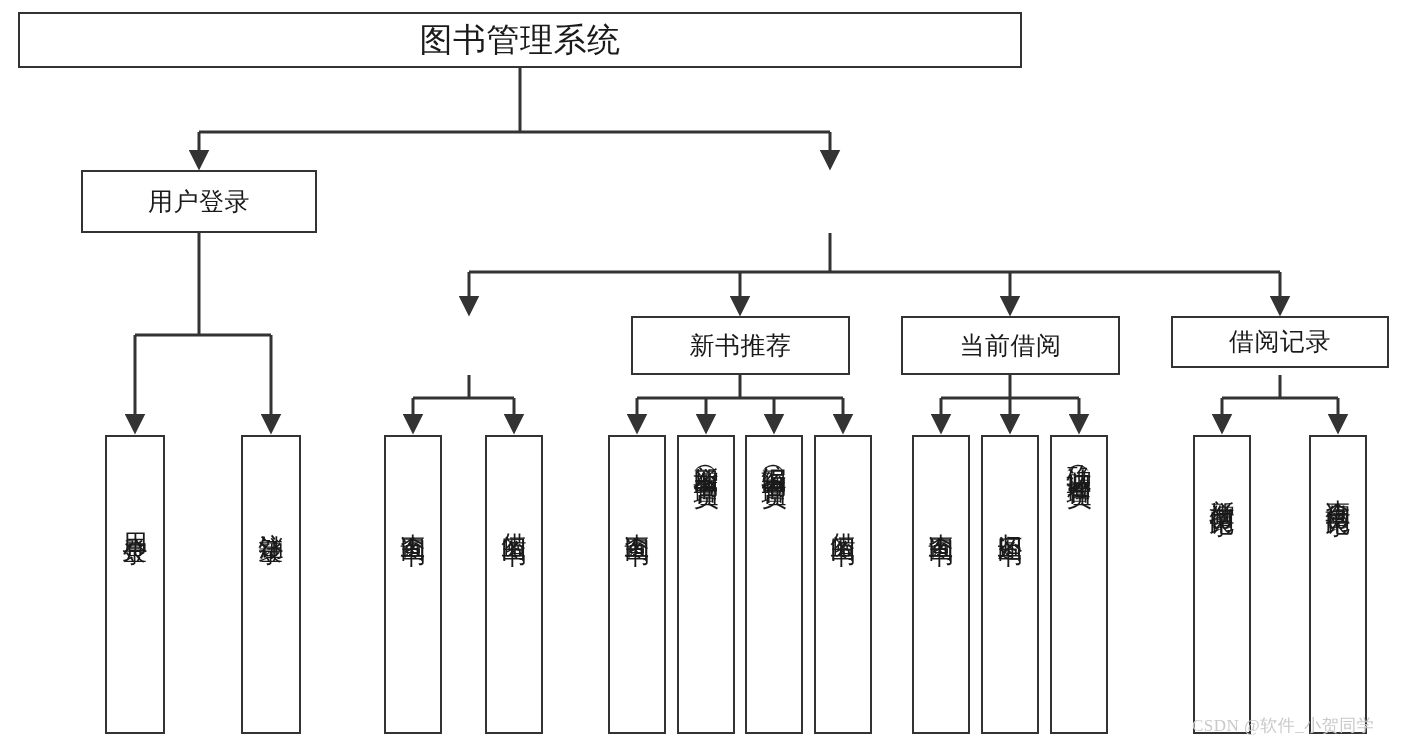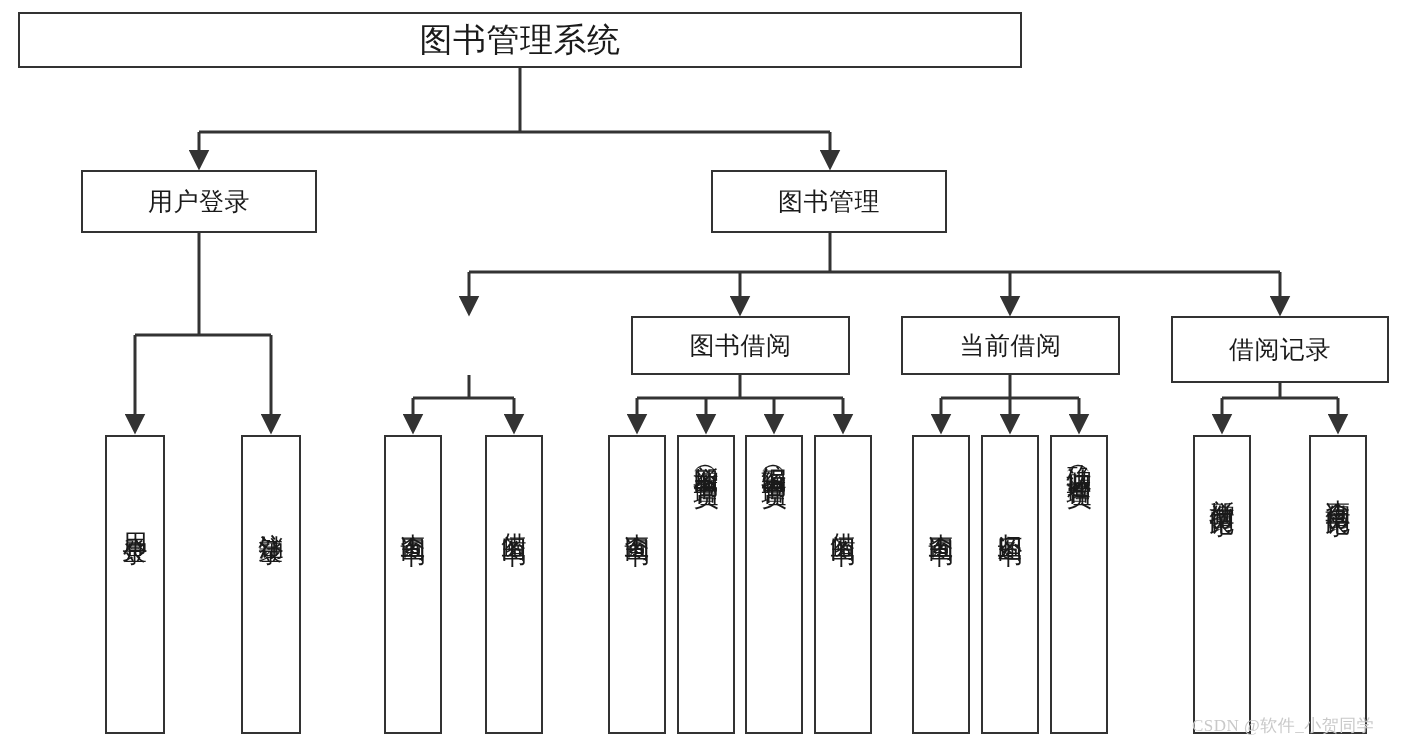--- a/index.html
+++ b/index.html
@@ -127,31 +127,28 @@
     </g>
   </svg>
 
   <div class="node root horizontal" style="left:18px; top:12px; width:1004px; height:56px;">
     <span class="node-label">图书管理系统</span>
   </div>
 
   <div class="node horizontal" style="left:81px; top:170px; width:236px; height:63px;">
     <span class="node-label">用户登录</span>
   </div>
-  <div class="node horizontal" style="left:711px; top:170px; width:236px; height:63px;">
-    <span class="node-label">图书管理</span>
-  </div>
 
   <div class="node horizontal" style="left:631px; top:316px; width:219px; height:59px;">
-    <span class="node-label">图书借阅</span>
+    <span class="node-label">新书推荐</span>
   </div>
   <div class="node horizontal" style="left:901px; top:316px; width:219px; height:59px;">
     <span class="node-label">当前借阅</span>
   </div>
-  <div class="node horizontal" style="left:1171px; top:316px; width:218px; height:67px;">
+  <div class="node horizontal" style="left:1171px; top:316px; width:218px; height:52px;">
     <span class="node-label">借阅记录</span>
   </div>
 
   <div class="node vertical" style="left:105px; top:435px; width:60px; height:299px; padding-top:76px;">
     <span class="node-label">用户登录</span>
   </div>
   <div class="node vertical" style="left:241px; top:435px; width:60px; height:299px; padding-top:76px;">
     <span class="node-label">注销登录</span>
   </div>
 

